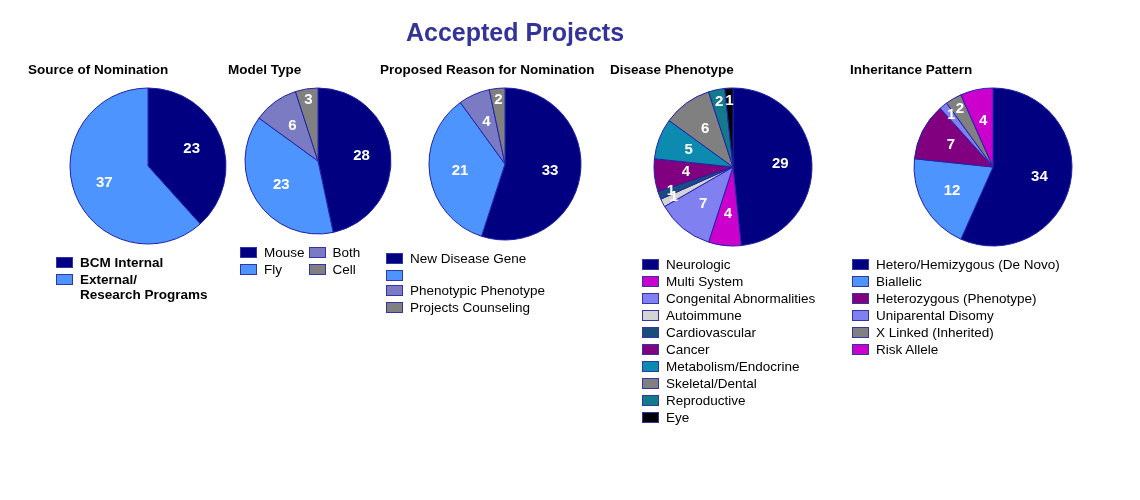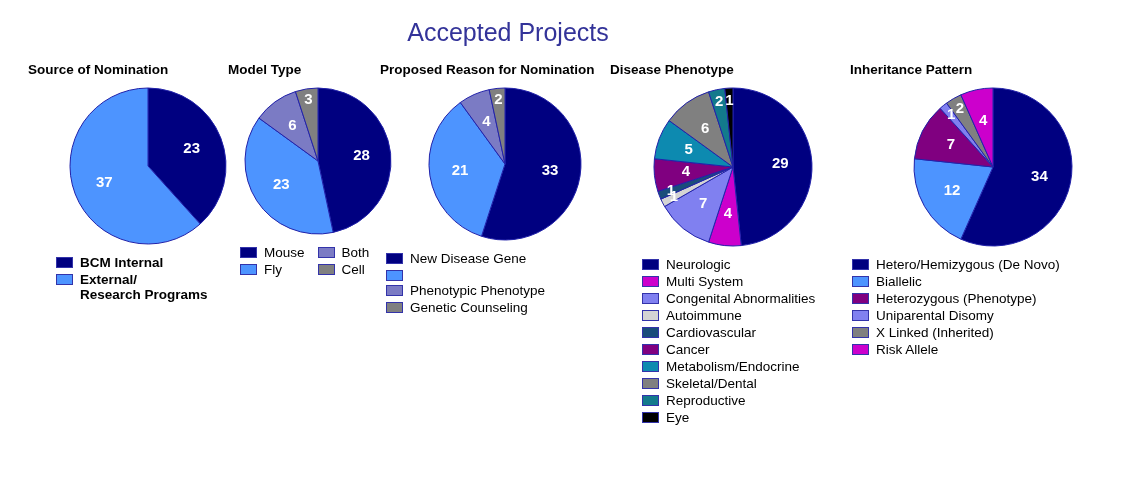--- a/index.html
+++ b/index.html
@@ -10,25 +10,25 @@
   body {
     width: 1140px;
     height: 500px;
     position: relative;
     font-family: "Liberation Sans", sans-serif;
     overflow: hidden;
   }
   #main-title {
     position: absolute;
     top: 18px;
-    left: 0;
+    left: 7px;
     width: 1016px;
     text-align: center;
     font-size: 25px;
-    font-weight: normal;
+    font-weight: bold;
     color: #333399;
     letter-spacing: 0px;
   }
   .panel {
     position: absolute;
     top: 62px;
   }
   .panel-title {
     font-size: 13.5px;
     font-weight: bold;
@@ -59,21 +59,21 @@
     border: 1px solid #3333aa;
     margin-top: 2px;
     margin-right: 7px;
     box-sizing: border-box;
   }
   .legend-label {
     white-space: pre-line;
   }
   .legend-2col {
     display: flex;
-    gap: 13px;
+    gap: 4px;
   }
   .legend-col { display: block; }
   .slice-label {
     font-size: 15px;
     font-weight: bold;
     fill: #ffffff;
     text-anchor: middle;
     dominant-baseline: middle;
     paint-order: stroke;
   }
@@ -179,21 +179,21 @@
       </div>
       <div class="legend-row">
         <span class="swatch" style="background: rgb(77, 148, 255);"></span>
       </div>
       <div class="legend-row">
         <span class="swatch" style="background: rgb(123, 123, 196);"></span>
         <span class="legend-label">Phenotypic Phenotype</span>
       </div>
       <div class="legend-row">
         <span class="swatch" style="background: rgb(128, 128, 128);"></span>
-        <span class="legend-label">Genetic Counseling</span>
+        <span class="legend-label">Projects Counseling</span>
       </div>
     </div>
 </div>
 
 <div class="panel" id="panel-phenotype">
   <div class="panel-title">Disease Phenotype</div>
   <div class="pie-wrap">
       <svg width="164" height="164" viewBox="0 0 164 164">
         <path d="M 82 82 L 82 3 A 79 79 0 0 1 90.25774859814462 160.5672297340936 Z" fill="#000080" stroke="#2222aa" stroke-width="1"></path>
         <path d="M 82 82 L 90.25774859814462 160.5672297340936 A 79 79 0 0 1 57.58765744437916 157.13346478731714 Z" fill="#cc00cc" stroke="#2222aa" stroke-width="1"></path>

